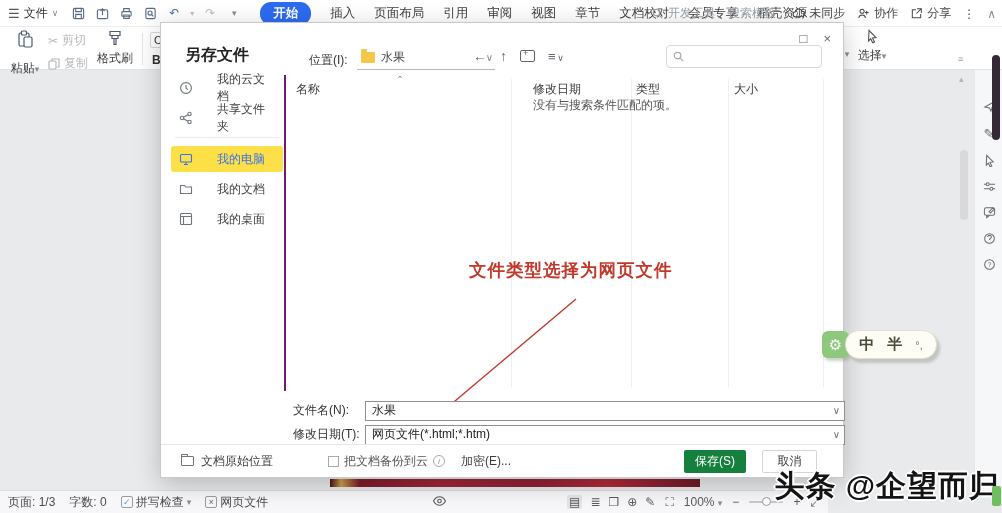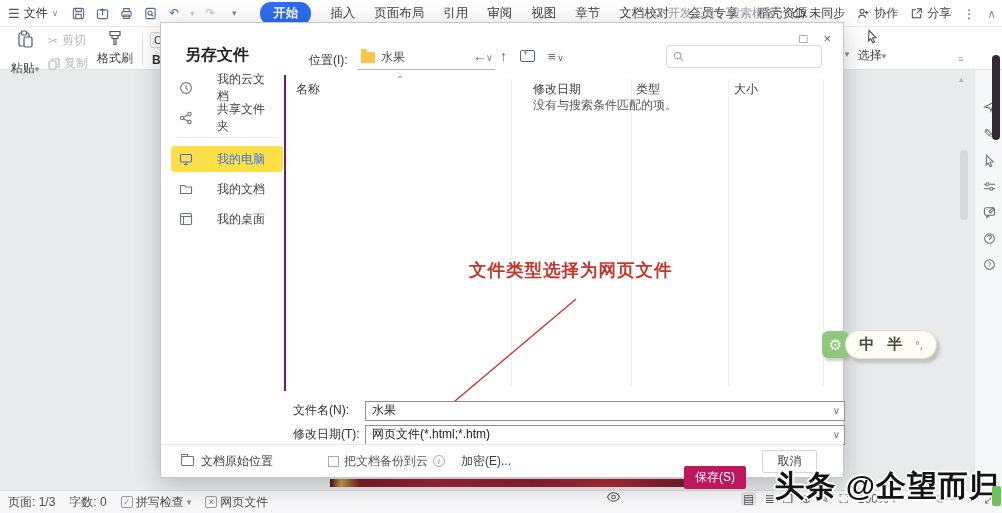--- a/index.html
+++ b/index.html
@@ -87,31 +87,31 @@
   .combo .cv { position:absolute; right:4px; color:#6e6e73; font-size:10px; }
 
   .dlg-footer { position:absolute; left:0; bottom:0; width:682px; height:33px; border-top:1px solid #e7e7e9; display:flex; align-items:center; }
   .origin { display:flex; align-items:center; gap:7px; margin-left:20px; color:#3c3c3f; }
   .origin .of { width:13px; height:10px; border:1.2px solid #6e7480; border-radius:1px; position:relative; }
   .origin .of:before { content:""; position:absolute; left:-1px; top:-3px; width:5px; height:2px; border:1.2px solid #6e7480; border-bottom:none; border-radius:1px 1px 0 0; }
   .backup { display:flex; align-items:center; gap:5px; margin-left:55px; color:#55555a; }
   .cb { width:11px; height:11px; border:1px solid #a9a9ad; background:#fff; }
   .info-c { width:12px; height:12px; border:1px solid #a9a9ad; border-radius:50%; font-size:8px; display:flex; align-items:center; justify-content:center; color:#8a8a8e; font-style:italic; }
   .encrypt { margin-left:16px; color:#3c3c3f; }
-  .btn-save { position:absolute; right:97px; top:5px; width:62px; height:23px; background:#be185d; color:#fff; border-radius:2px; display:flex; align-items:center; justify-content:center;margin-top:16px; }
+  .btn-save { position:absolute; right:97px; top:5px; width:62px; height:23px; background:#15803d; color:#fff; border-radius:2px; display:flex; align-items:center; justify-content:center; }
   .btn-cancel { position:absolute; right:26px; top:5px; width:55px; height:23px; background:#fff; border:1px solid #d4d4d7; color:#3c3c3f; border-radius:2px; display:flex; align-items:center; justify-content:center; }
 
   
   .ime { position:absolute; left:822px; top:330px; z-index:6; display:flex; align-items:center; }
   .ime .gear { width:27px; height:27px; background:#8dc87d; border-radius:6px; color:#fff; font-size:15px; display:flex; align-items:center; justify-content:center; box-shadow:2px 3px 3px rgba(150,150,140,.45); }
   .ime .pill { margin-left:-4px; width:92px; height:29px; background:#fdfdf6; border:1px solid #e3e0d2; border-radius:14px; box-shadow:3px 4px 3px rgba(150,150,140,.45); display:flex; align-items:center; justify-content:center; gap:13px; color:#4a4a3c; font-size:15px; font-weight:bold; }
   .ime .punct { font-size:11px; font-weight:normal; color:#7a7a6c; }
 
   
-  .statusbar { position:absolute; left:0; top:490px; width:1002px; height:23px; background:#f7f7f9; border-top:1px solid #dcdcde; display:flex; z-index:4; color:#4c4c50; }
+  .statusbar { position:absolute; left:0; top:490px; width:828px; height:23px; background:#f7f7f9; border-top:1px solid #dcdcde; display:flex; align-items:center; z-index:4; color:#4c4c50; }
   .statusbar .sl { display:flex; align-items:center; gap:14px; margin-left:8px; }
   .sb-ic { display:inline-flex; align-items:center; gap:3px; }
   .mini-box { width:12px; height:12px; border:1px solid #9a9aa0; border-radius:2px; font-size:9px; display:inline-flex; align-items:center; justify-content:center; color:#5f9ed6; }
   .mini-box.x { color:#6b6b70; font-style:italic; }
   .sb-right { position:absolute; right:8px; display:flex; align-items:center; gap:10px; color:#5a5a5e; }
   .sb-right .pg { display:flex; align-items:center; gap:8px; margin-left:110px; font-size:12px; }
   .sb-right .pg .sel { background:#e4e4e8; border-radius:2px; padding:0 2px; }
   .slider { position:relative; width:34px; height:2px; background:#c9c9cd; border-radius:1px; }
   .slider .knob { position:absolute; left:13px; top:-4px; width:9px; height:9px; border:1px solid #9a9aa0; border-radius:50%; background:#fff; }
 

